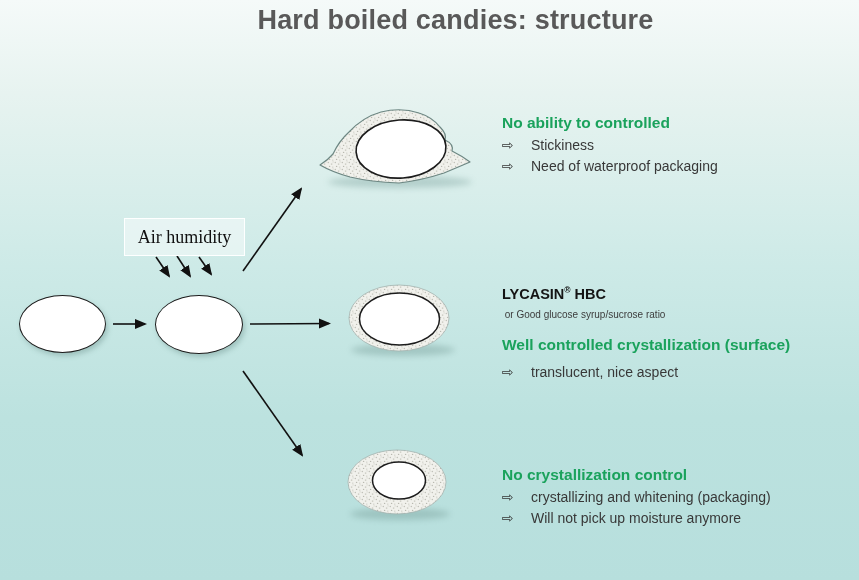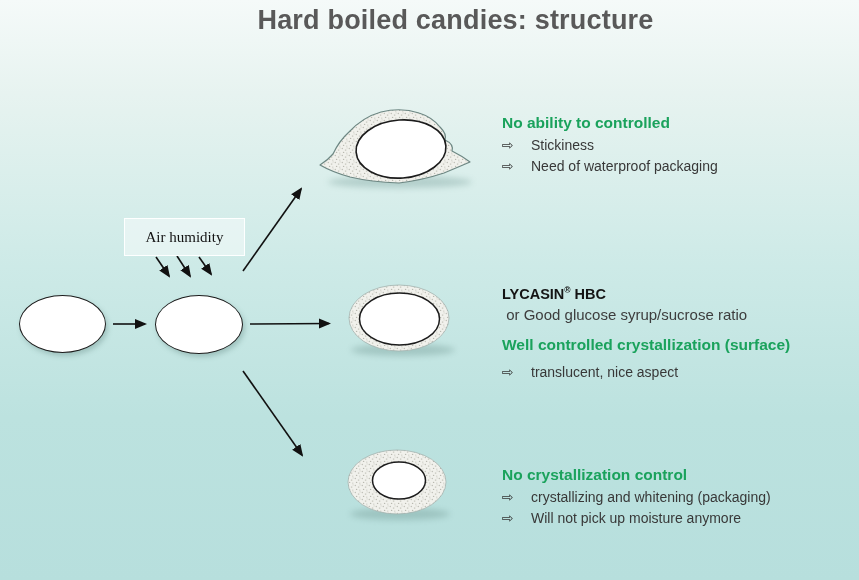--- a/index.html
+++ b/index.html
@@ -23,37 +23,37 @@
     border:1.6px solid #1c1c1c;border-radius:50%;
     box-shadow:2px 3px 5px rgba(90,125,120,0.35);
   }
   .e1{left:19px;top:295px;width:85px;height:56px;}
   .e2{left:155px;top:295px;width:86px;height:57px;}
   .air-box{
     position:absolute;left:124px;top:218px;width:119px;height:36px;
     background:rgba(255,255,255,0.45);
     border:1.5px solid rgba(255,255,255,0.95);
     display:flex;align-items:center;justify-content:center;
-    font-family:"Liberation Serif",serif;font-size:15px;color:#111;
+    font-family:"Liberation Serif",serif;font-size:18px;color:#111;
   }
   .candy{position:absolute;}
   .candy-top{left:313px;top:105px;}
   .candy-mid{left:347px;top:284px;}
   .candy-bottom{left:347px;top:449px;}
   .section{position:absolute;left:502px;width:356px;color:#3d3d3d;}
   .s1{top:113px;}
   .s2{top:281px;}
   .s3{top:450px;margin-top:15px;}
   .green-heading{
     font-size:15.5px;font-weight:bold;line-height:20px;
     color:#1aa25c;white-space:nowrap;margin-bottom:2px;
   }
   .brand-line{font-size:14.5px;font-weight:bold;line-height:19px;color:#141414;}
   .brand-line sup{font-size:8.5px;}
-  .alt-line{font-size:15px;line-height:21px;color:#3d3d3d;white-space:pre;}
+  .alt-line{font-size:10px;line-height:21px;color:#3d3d3d;white-space:pre;}
   .s2 .green-heading{margin-top:10px;}
   .bullet-row{display:flex;margin-top:4px;font-size:14px;line-height:17px;}
   .bullet-row.spaced{margin-top:9px;}
   .bullet-glyph{
     width:29px;flex:0 0 29px;
     font-family:"DejaVu Sans",sans-serif;font-size:14px;color:#333;
   }
   .bullet-text{color:#383838;}
 </style>
 </head>

